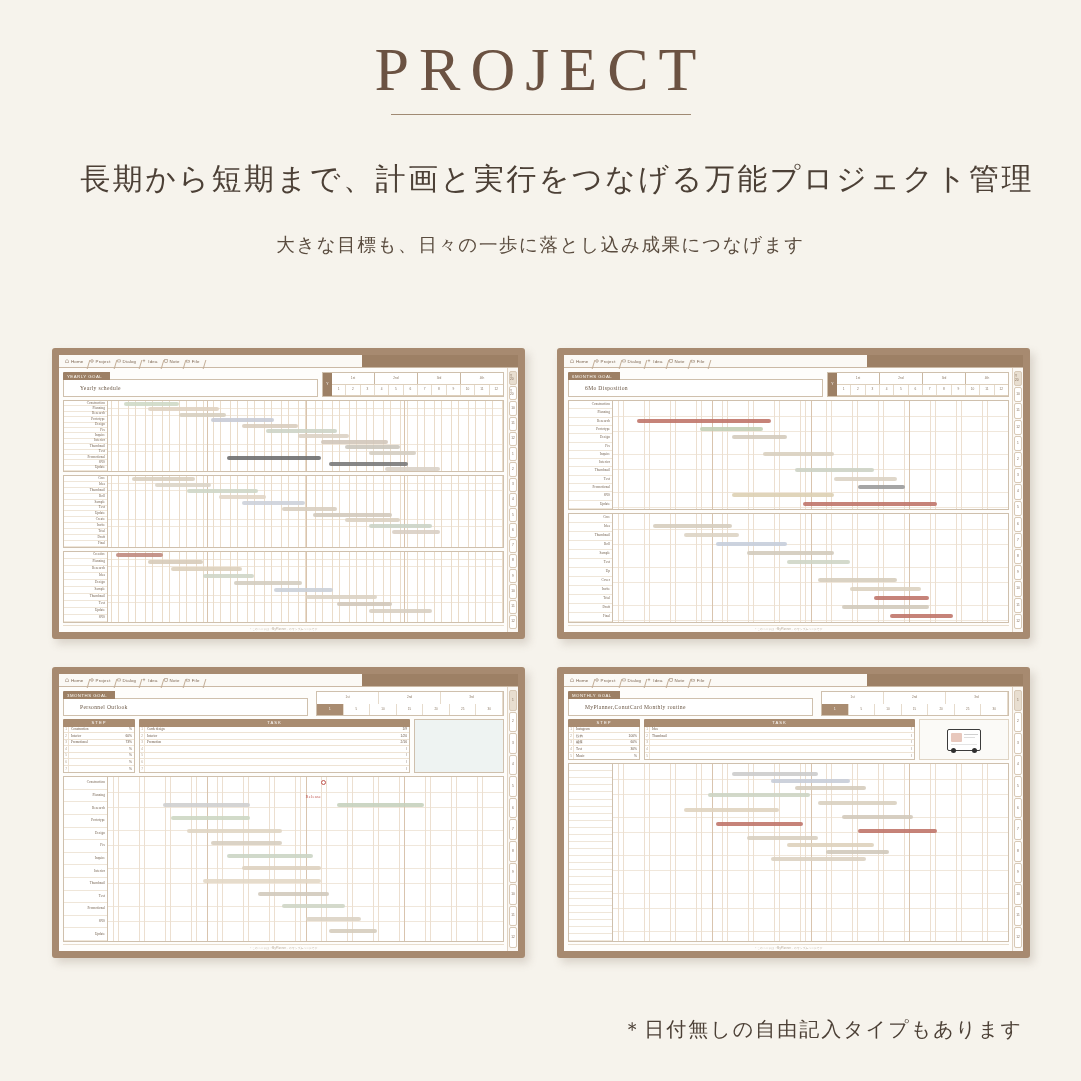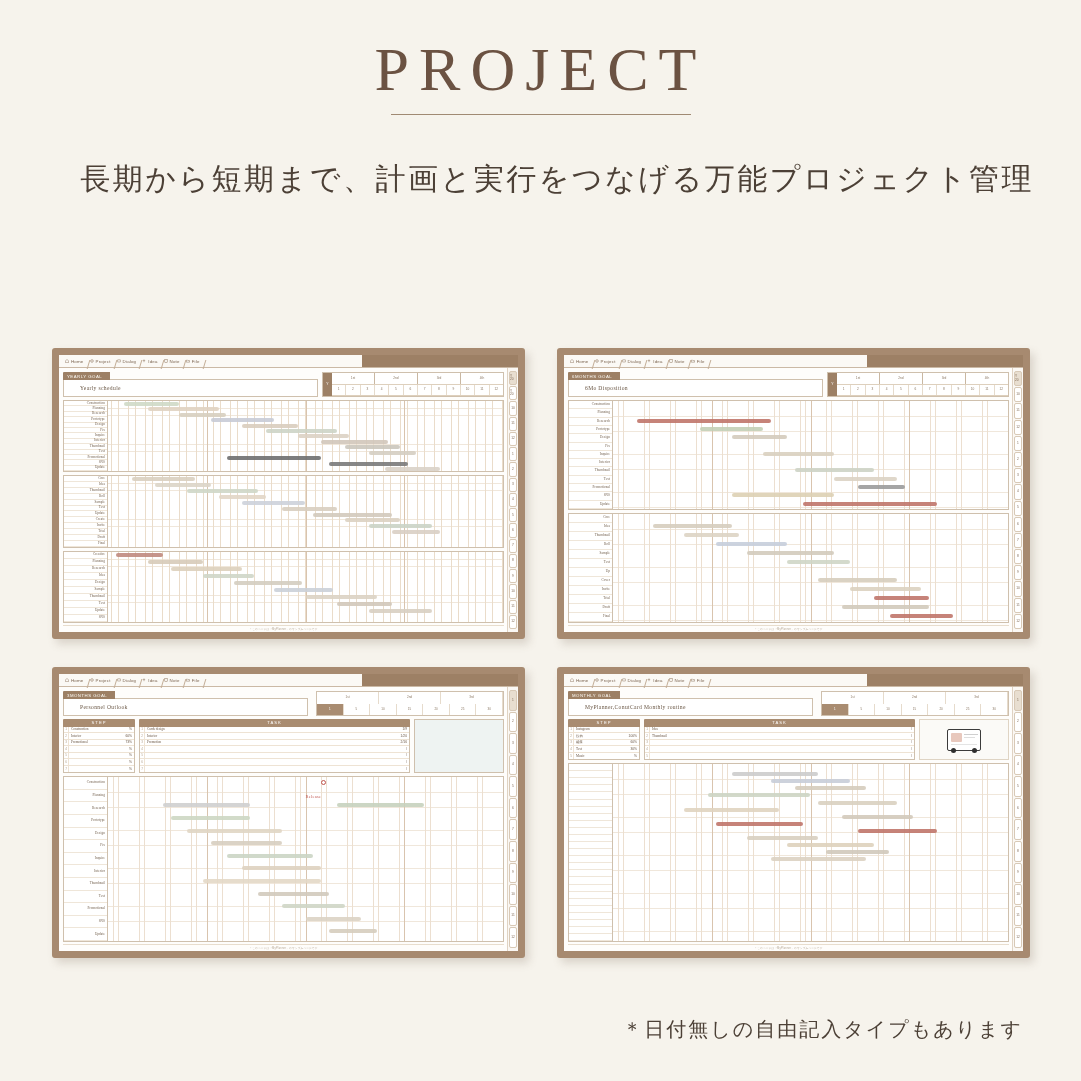--- a/index.html
+++ b/index.html
@@ -327,20 +327,21 @@
 </style>
 </head>
 <body>
 
 <div>
   <div class="page-title">PROJECT</div>
   <div class="title-rule"></div>
 </div>
 <div class="headline">長期から短期まで、計画と実行をつなげる万能プロジェクト管理</div>
 <div class="subline">
+  <div>大きな目標も、日々の一歩に落とし込み成果につなげます</div>
 </div>
 
 <div class="panels" id="panels">
     <div class="panel">
       <div class="panel-inner">
         <div class="tabbar">
           <div class="tab">
             <span class="tab-ico">
               <svg viewBox="0 0 10 10">
                 <path d="M1 5 5 1l4 4v4H1z" fill="none" stroke="#8a7058" stroke-width="1.2"></path>

